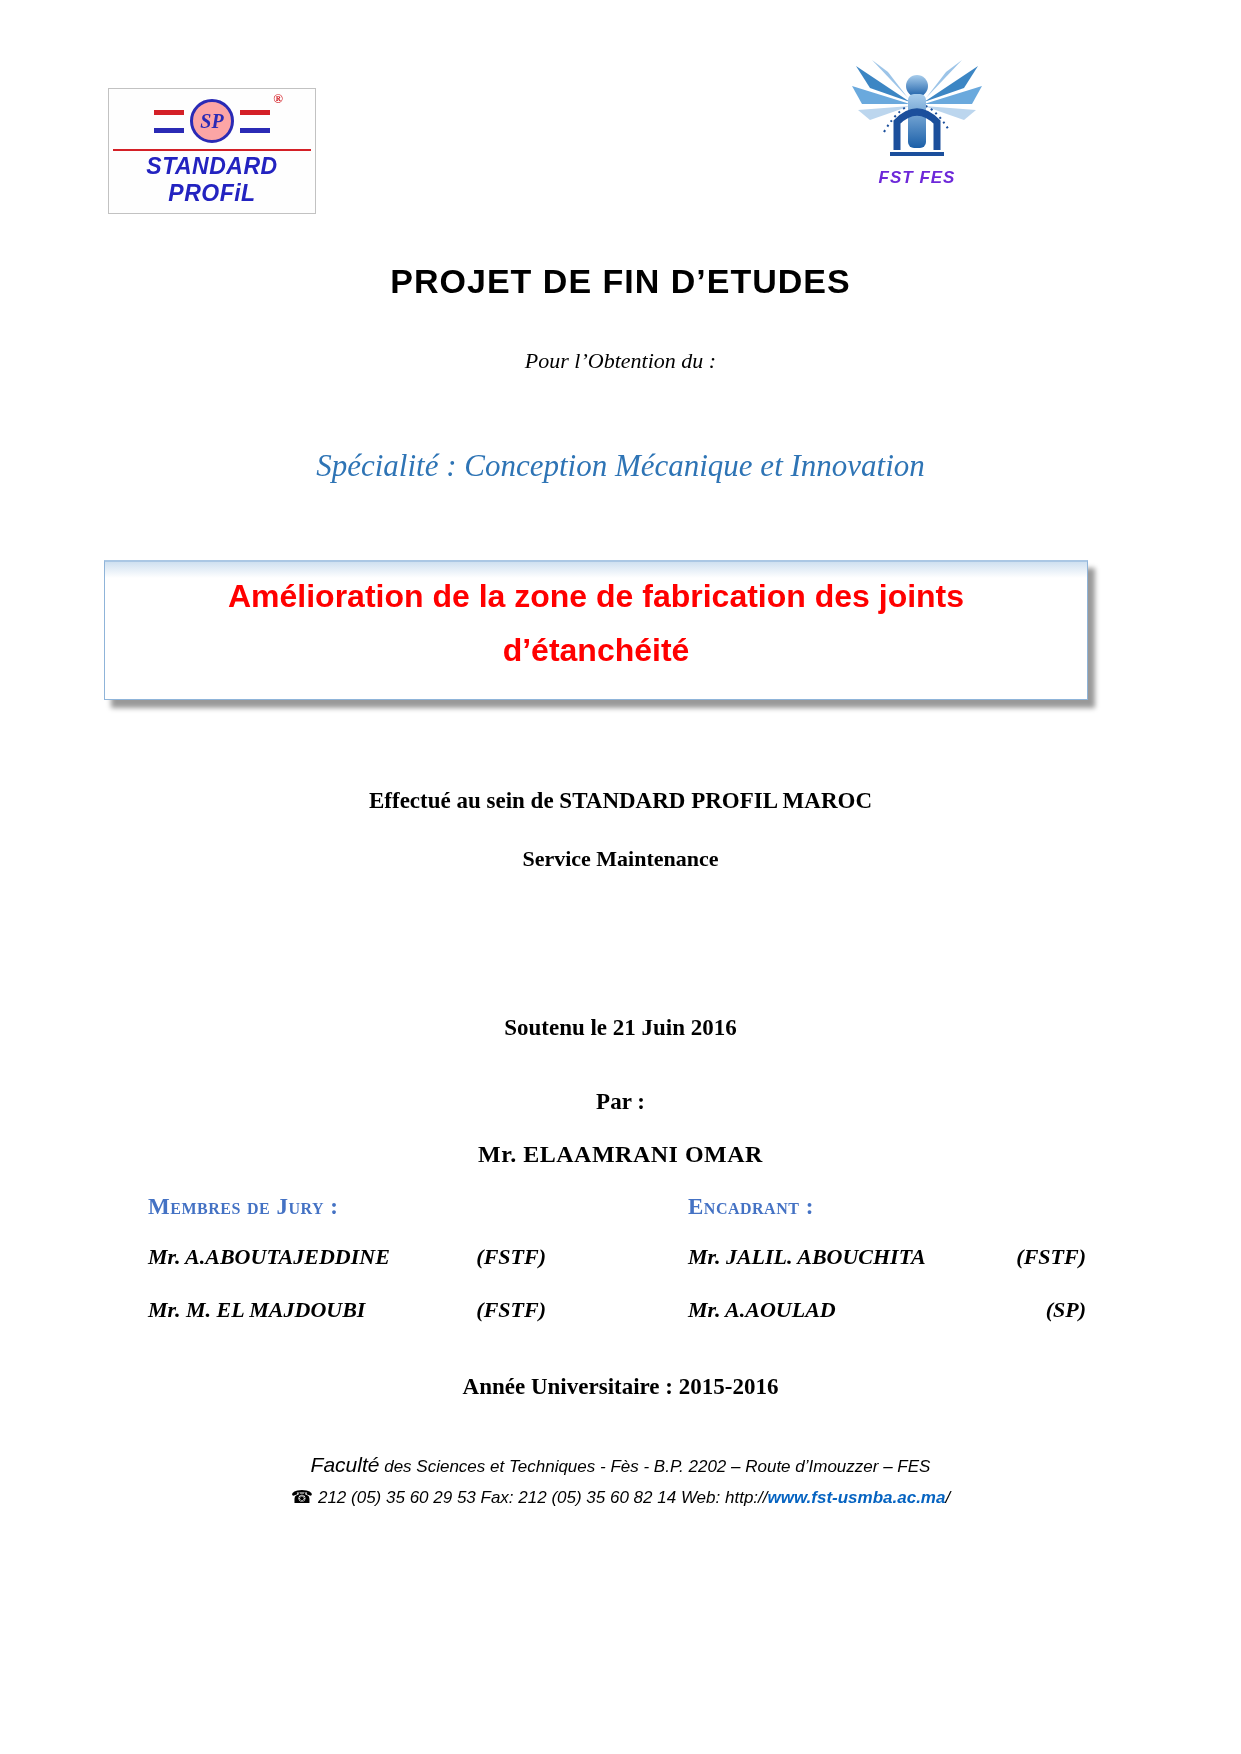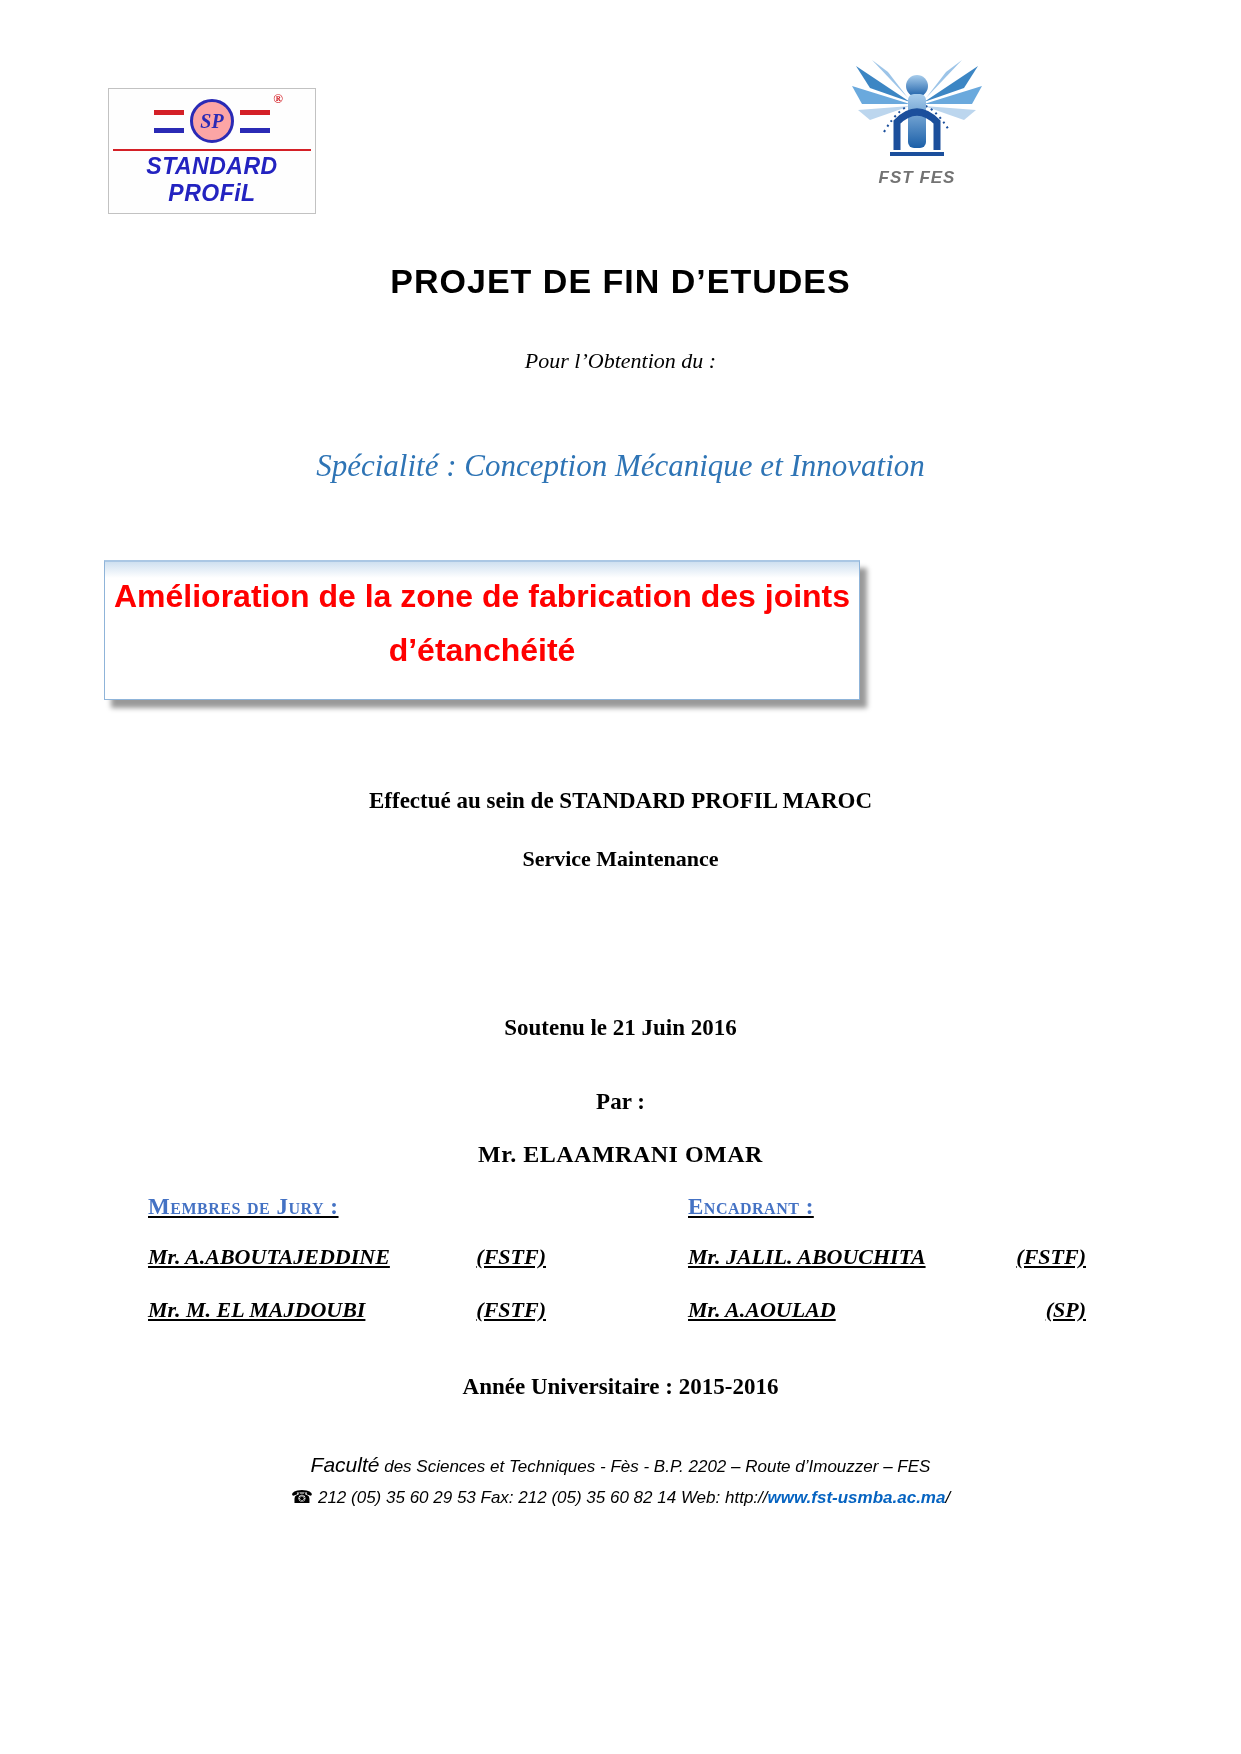--- a/index.html
+++ b/index.html
@@ -33,56 +33,56 @@
     font-family:"Liberation Sans", sans-serif;
     font-weight:bold; font-style:italic;
     font-size:23px; color:#2323c0; letter-spacing:0.5px;
     border-top:2px solid #d42027; display:inline-block; padding-top:2px;
   }
 
   
   .fst-logo { position:absolute; left:850px; top:58px; width:134px; text-align:center; }
   .fst-caption {
     font-family:"Liberation Sans", sans-serif; font-weight:bold; font-style:italic;
-    font-size:17px; color:#737373; letter-spacing:1px; margin-top:0px;
+    font-size:17px; color:#6d28d9; letter-spacing:1px; margin-top:0px;
   }
 
   
   .cblock { position:absolute; left:0; right:0; text-align:center; }
   .doc-title {
     top:262px;
     font-family:"Liberation Sans", sans-serif; font-weight:bold;
     font-size:34px; letter-spacing:1px;
   }
   .obt-1 { top:348px; font-style:italic; font-size:22px; }
   .obt-2 { top:390px; font-style:italic; font-size:34px; color:#2E74B5; }
   .obt-3 { top:448px; font-style:italic; font-size:31px; color:#2E74B5; }
 
   
   .subject-box {
-    position:absolute; left:104px; top:560px; width:756px; height:140px;
+    position:absolute; left:104px; top:560px; width:984px; height:140px;
     background:linear-gradient(180deg, #cfe0f0 0px, #ffffff 16px);
     border:1px solid #8fb4d9; border-top:2px solid #aac7e4;
     box-shadow:7px 8px 5px rgba(0,0,0,0.40);
     text-align:center; box-sizing:border-box; padding-top:18px;
   }
   .subject-line {
     font-family:"Liberation Sans", sans-serif; font-weight:bold;
     font-size:32px; color:#FF0000; line-height:1.0;
   }
   .subject-line + .subject-line { margin-top:22px; }
 
   .host-1 { top:788px; font-weight:bold; font-size:23px; }
   .host-2 { top:846px; font-weight:bold; font-size:22px; }
   .soutenu { top:980px; font-weight:bold; font-size:23px;margin-top:35px; }
   .par-label { top:1089px; font-weight:bold; font-size:23px; }
   .author { top:1141px; font-weight:bold; font-size:24px; letter-spacing:0.5px; }
 
   
-  .jury-col { position:absolute; top:1194px; width:400px;text-decoration:underline; }
+  .jury-col { position:absolute; top:1194px; width:400px; }
   .jury-left { left:148px; }
   .jury-right { left:688px; }
   .jury-heading {
     font-variant:small-caps; font-weight:bold; font-size:23px;
     color:#4472C4; letter-spacing:0.5px; margin-bottom:24px;
   }
   .jury-row {
     display:flex; justify-content:space-between;
     font-weight:bold; font-style:italic; font-size:22px;
     margin-bottom:27px;

